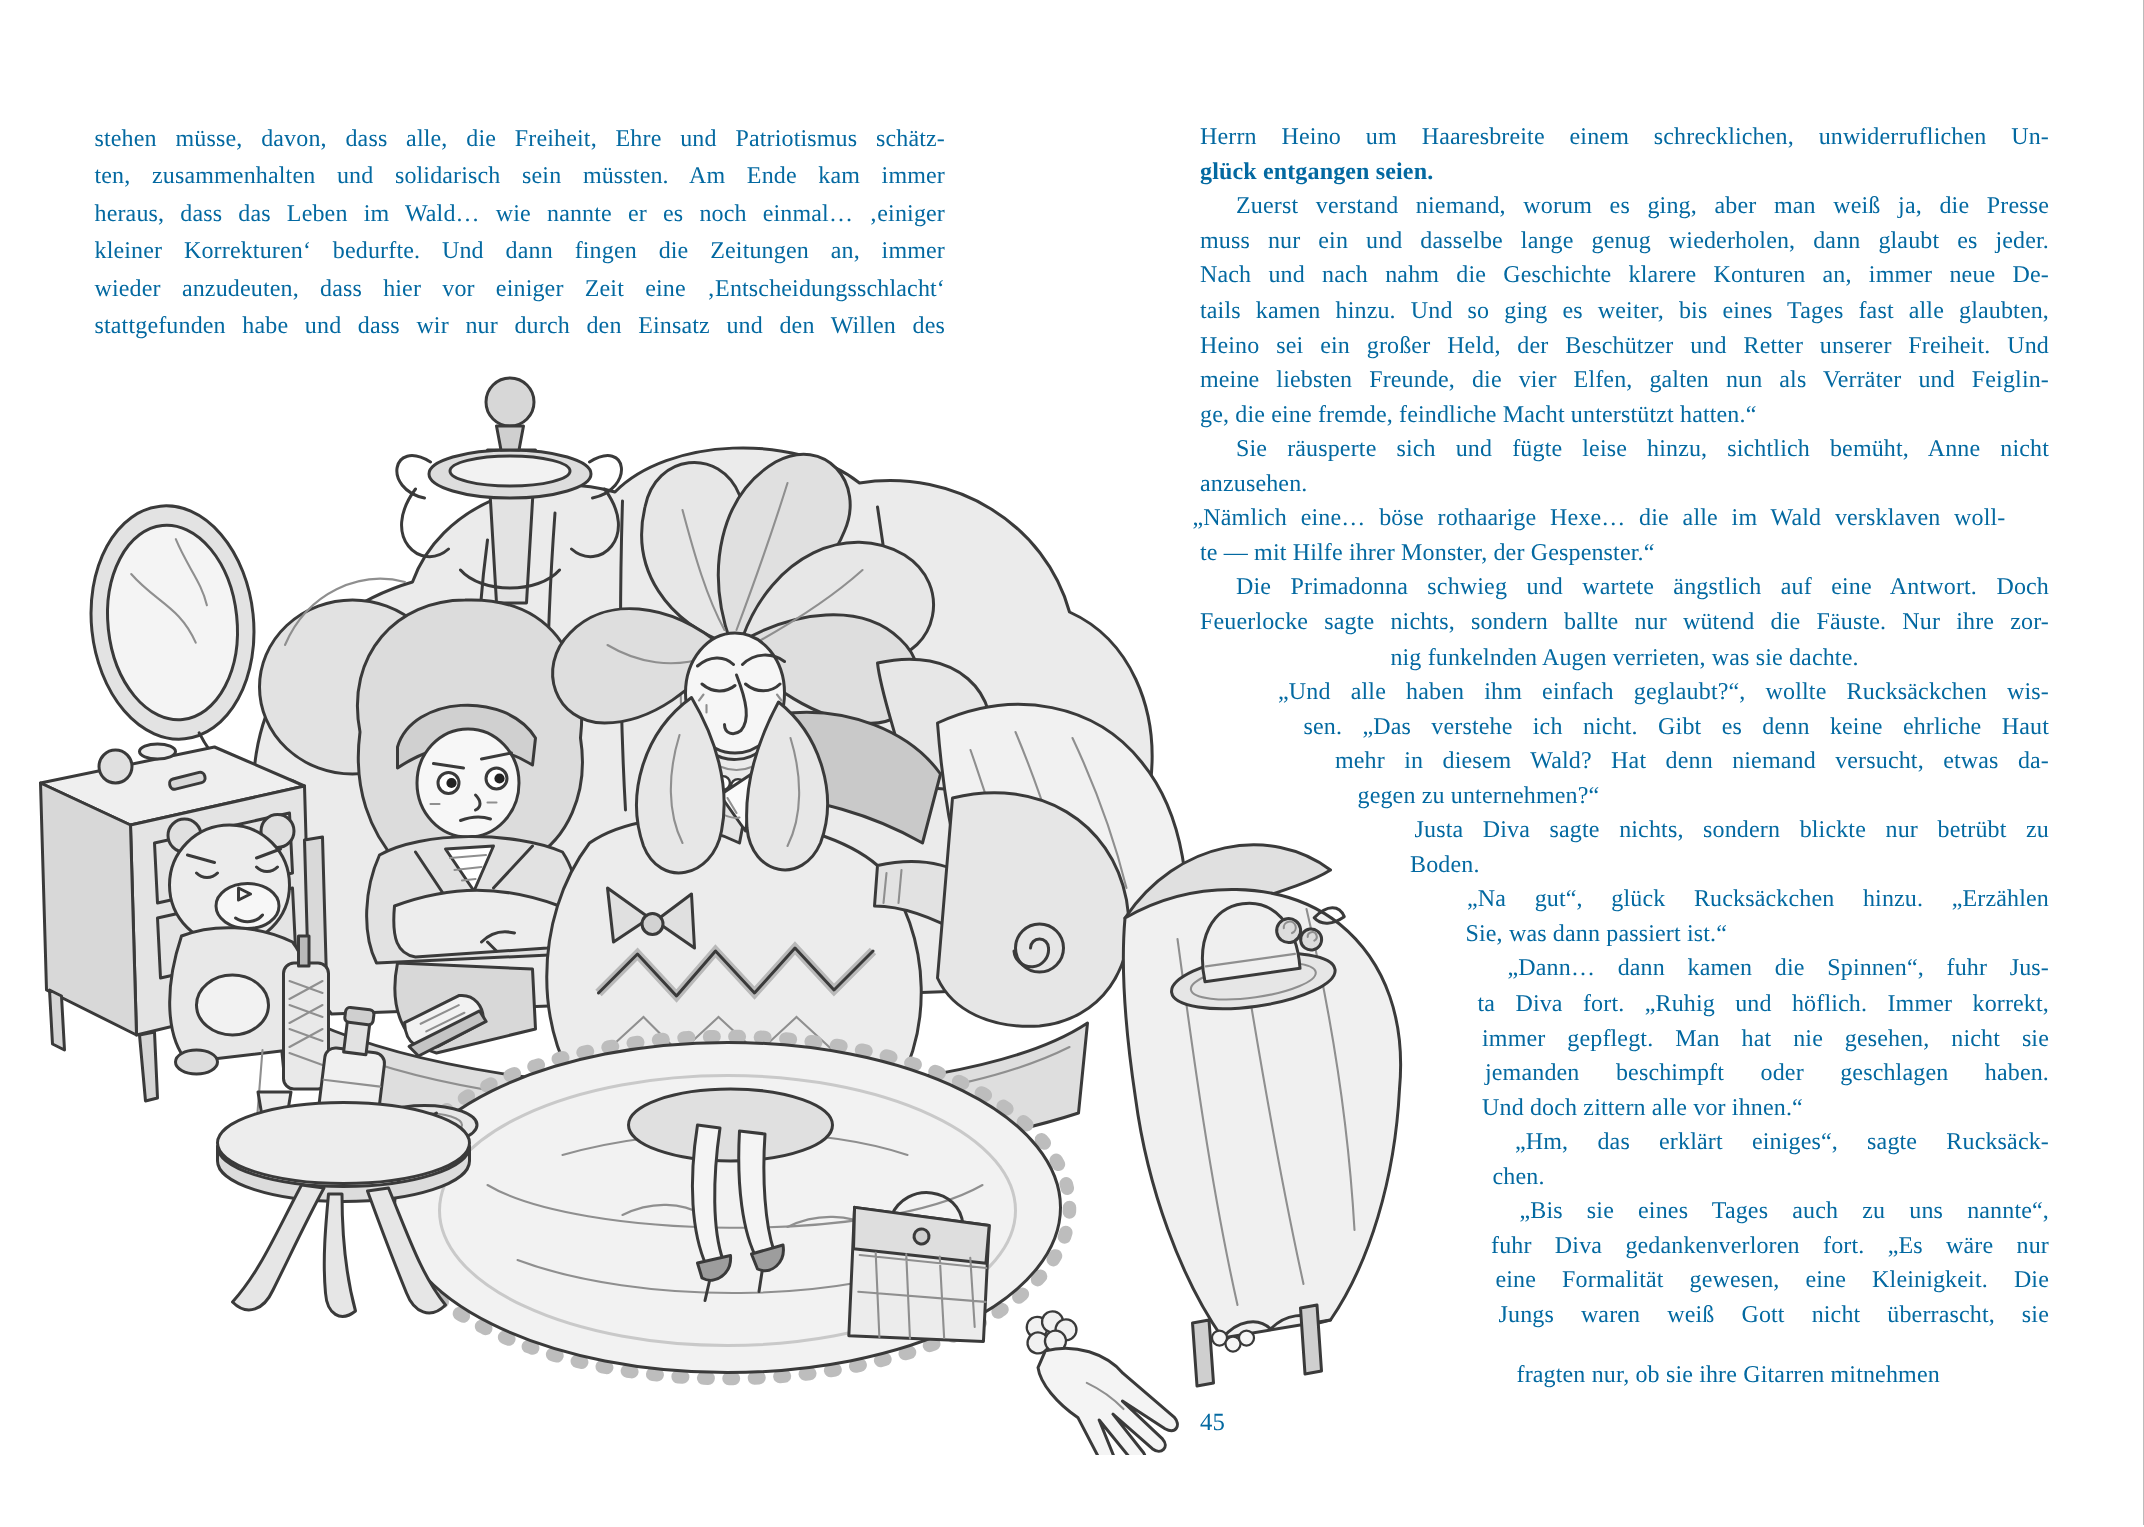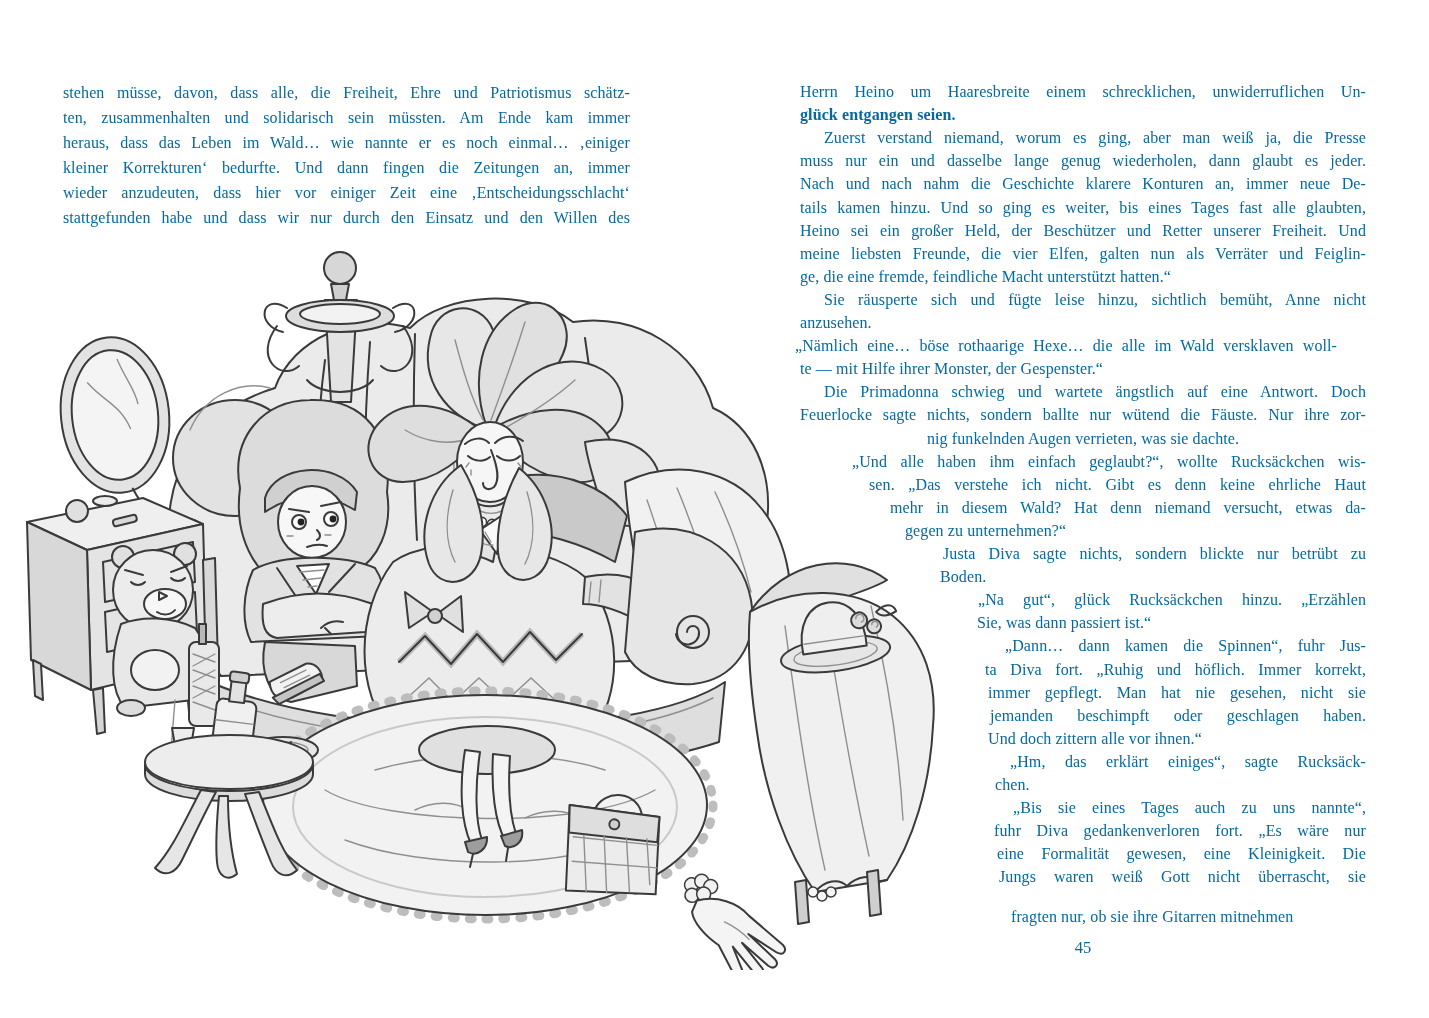--- a/index.html
+++ b/index.html
@@ -1,21 +1,21 @@
 <!DOCTYPE html>
 <html><head>
 <meta charset="utf-8">
 <style>
   html,body{margin:0;padding:0;background:#888;}
   #page{position:relative;width:1429px;height:1018px;background:#ffffff;overflow:hidden;
         font-family:"Liberation Serif", serif;color:#0369a1;}
   .tline{position:absolute;font-size:16px;line-height:23px;white-space:normal;
          text-align:left;letter-spacing:0.1px;}
   .tline.just{text-align:justify;text-align-last:justify;}
-  #page-number{position:absolute;top:938px;left:800px;width:566px;text-align:center;
+  #page-number{position:absolute;top:938px;left:800px;width:566px;
                font-size:16.5px;}
   svg .ln{fill:none;stroke:#3a3a3a;stroke-width:2;stroke-linecap:round;stroke-linejoin:round;}
   svg .thin{fill:none;stroke:#8f8f8f;stroke-width:1.4;stroke-linecap:round;}
   svg .fl{stroke:#3a3a3a;stroke-width:2;stroke-linejoin:round;}
 </style>
 </head>
 <body>
 
 <div id="page">
 

